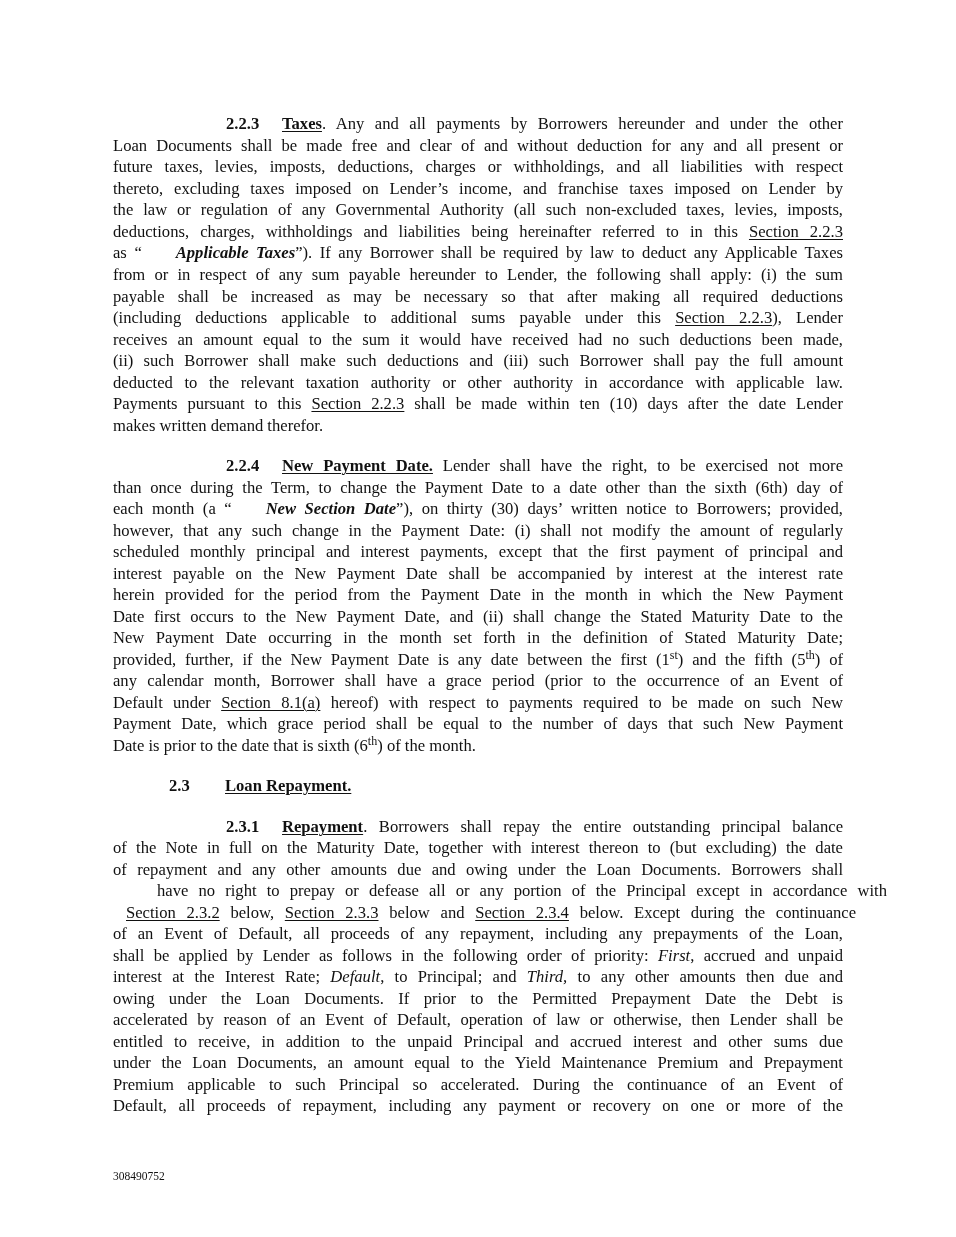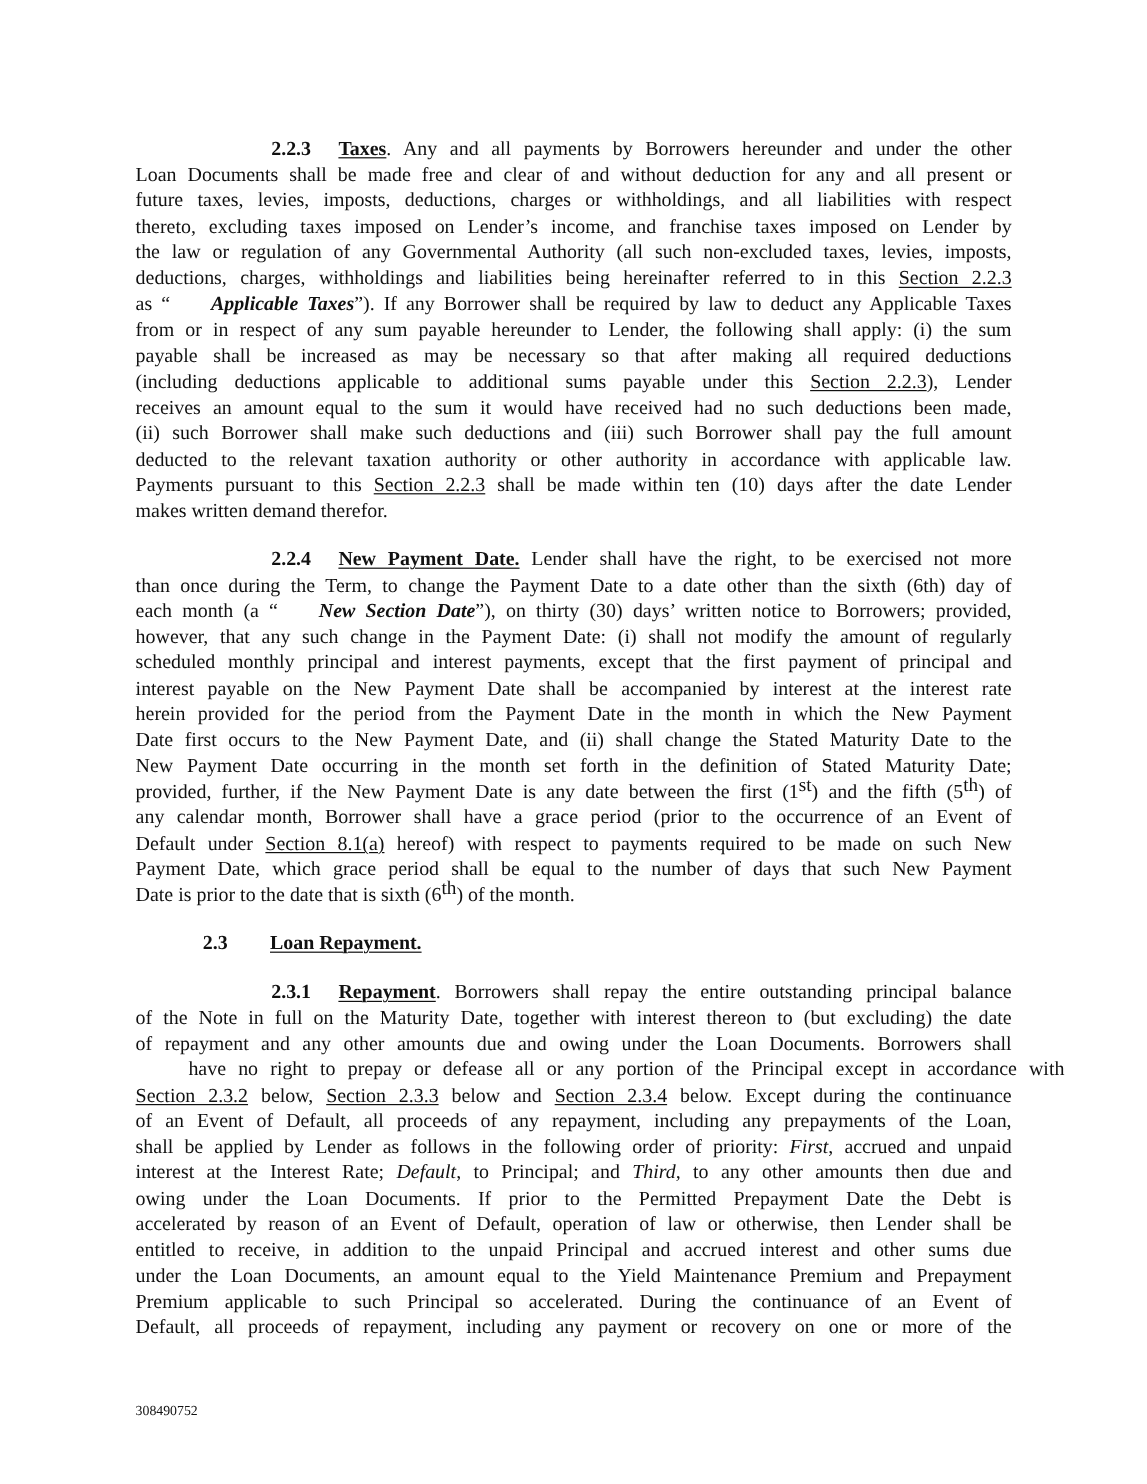--- a/index.html
+++ b/index.html
@@ -9,21 +9,21 @@
   .line { position: absolute; left: 113px; width: 730px; font-size: 16.6px; line-height: 20px;
           height: 20px; white-space: nowrap; text-align: justify; text-align-last: justify; }
   .line.last { text-align-last: left; }
   .line.indent { left: 226px; width: 617px; }
   .line.heading { left: 169px; width: 300px; text-align-last: left; }
   .u { text-decoration: underline; text-underline-offset: 2px; text-decoration-thickness: 1px; }
   .b { font-weight: bold; }
   .i { font-style: italic; }
   .bi { font-weight: bold; font-style: italic; margin-left: 34px; }
   .num { font-weight: bold; display: inline-block; width: 56px; }
-  sup { font-size: 16px; line-height: 0; vertical-align: 6px; }
+  sup { font-size: 12px; line-height: 0; vertical-align: 6px; }
   .pagenum { position: absolute; left: 0; width: 956px; top: 1147px; text-align: center; font-size: 17px; }
   .docid { position: absolute; left: 113px; top: 1170px; font-size: 11.5px; }
 </style>
 </head>
 <body>
 
 <div class="page">
   <div id="body-text">
       <div>
         <div class="line indent" style="top: 114px;"><span class="num">2.2.3</span><span class="b u">Taxes</span><span>.  Any and all payments by Borrowers hereunder and under the other</span></div>
@@ -59,21 +59,21 @@
         <div class="line last" style="top: 736px;"><span>Date is prior to the date that is sixth (6</span><sup>th</sup><span>) of the month.</span></div>
       </div>
       <div>
         <div class="line heading" style="top: 776px;"><span class="num">2.3</span><span class="b u">Loan Repayment.</span></div>
       </div>
       <div>
         <div class="line indent" style="top: 817px;"><span class="num">2.3.1</span><span class="b u">Repayment</span><span>.  Borrowers shall repay the entire outstanding principal balance</span></div>
         <div class="line" style="top: 838px;"><span>of the Note in full on the Maturity Date, together with interest thereon to (but excluding) the date</span></div>
         <div class="line" style="top: 860px;"><span>of repayment and any other amounts due and owing under the Loan Documents.  Borrowers shall</span></div>
         <div class="line" style="top: 881px; margin-left: 44px;"><span>have no right to prepay or defease all or any portion of the Principal except in accordance with</span></div>
-        <div class="line" style="top: 903px;"><span class="u">Section 2.3.2</span><span> below, </span><span class="u">Section 2.3.3</span><span> below and </span><span class="u">Section 2.3.4</span><span> below.  Except during the continuance</span></div>
+        <div class="line" style="top: 903px; margin-left: 13px;"><span class="u">Section 2.3.2</span><span> below, </span><span class="u">Section 2.3.3</span><span> below and </span><span class="u">Section 2.3.4</span><span> below.  Except during the continuance</span></div>
         <div class="line" style="top: 924px;"><span>of an Event of Default, all proceeds of any repayment, including any prepayments of the Loan,</span></div>
         <div class="line" style="top: 946px;"><span>shall be applied by Lender as follows in the following order of priority:  </span><span class="i">First</span><span>, accrued and unpaid</span></div>
         <div class="line" style="top: 967px;"><span>interest at the Interest Rate; </span><span class="i">Default</span><span>, to Principal; and </span><span class="i">Third,</span><span> to any other amounts then due and</span></div>
         <div class="line" style="top: 989px;"><span>owing under the Loan Documents.  If prior to the Permitted Prepayment Date the Debt is</span></div>
         <div class="line" style="top: 1010px;"><span>accelerated by reason of an Event of Default, operation of law or otherwise, then Lender shall be</span></div>
         <div class="line" style="top: 1032px;"><span>entitled to receive, in addition to the unpaid Principal and accrued interest and other sums due</span></div>
         <div class="line" style="top: 1053px;"><span>under the Loan Documents, an amount equal to the Yield Maintenance Premium and Prepayment</span></div>
         <div class="line" style="top: 1075px;"><span>Premium applicable to such Principal so accelerated.  During the continuance of an Event of</span></div>
         <div class="line" style="top: 1096px;"><span>Default, all proceeds of repayment, including any payment or recovery on one or more of the</span></div>
       </div>

